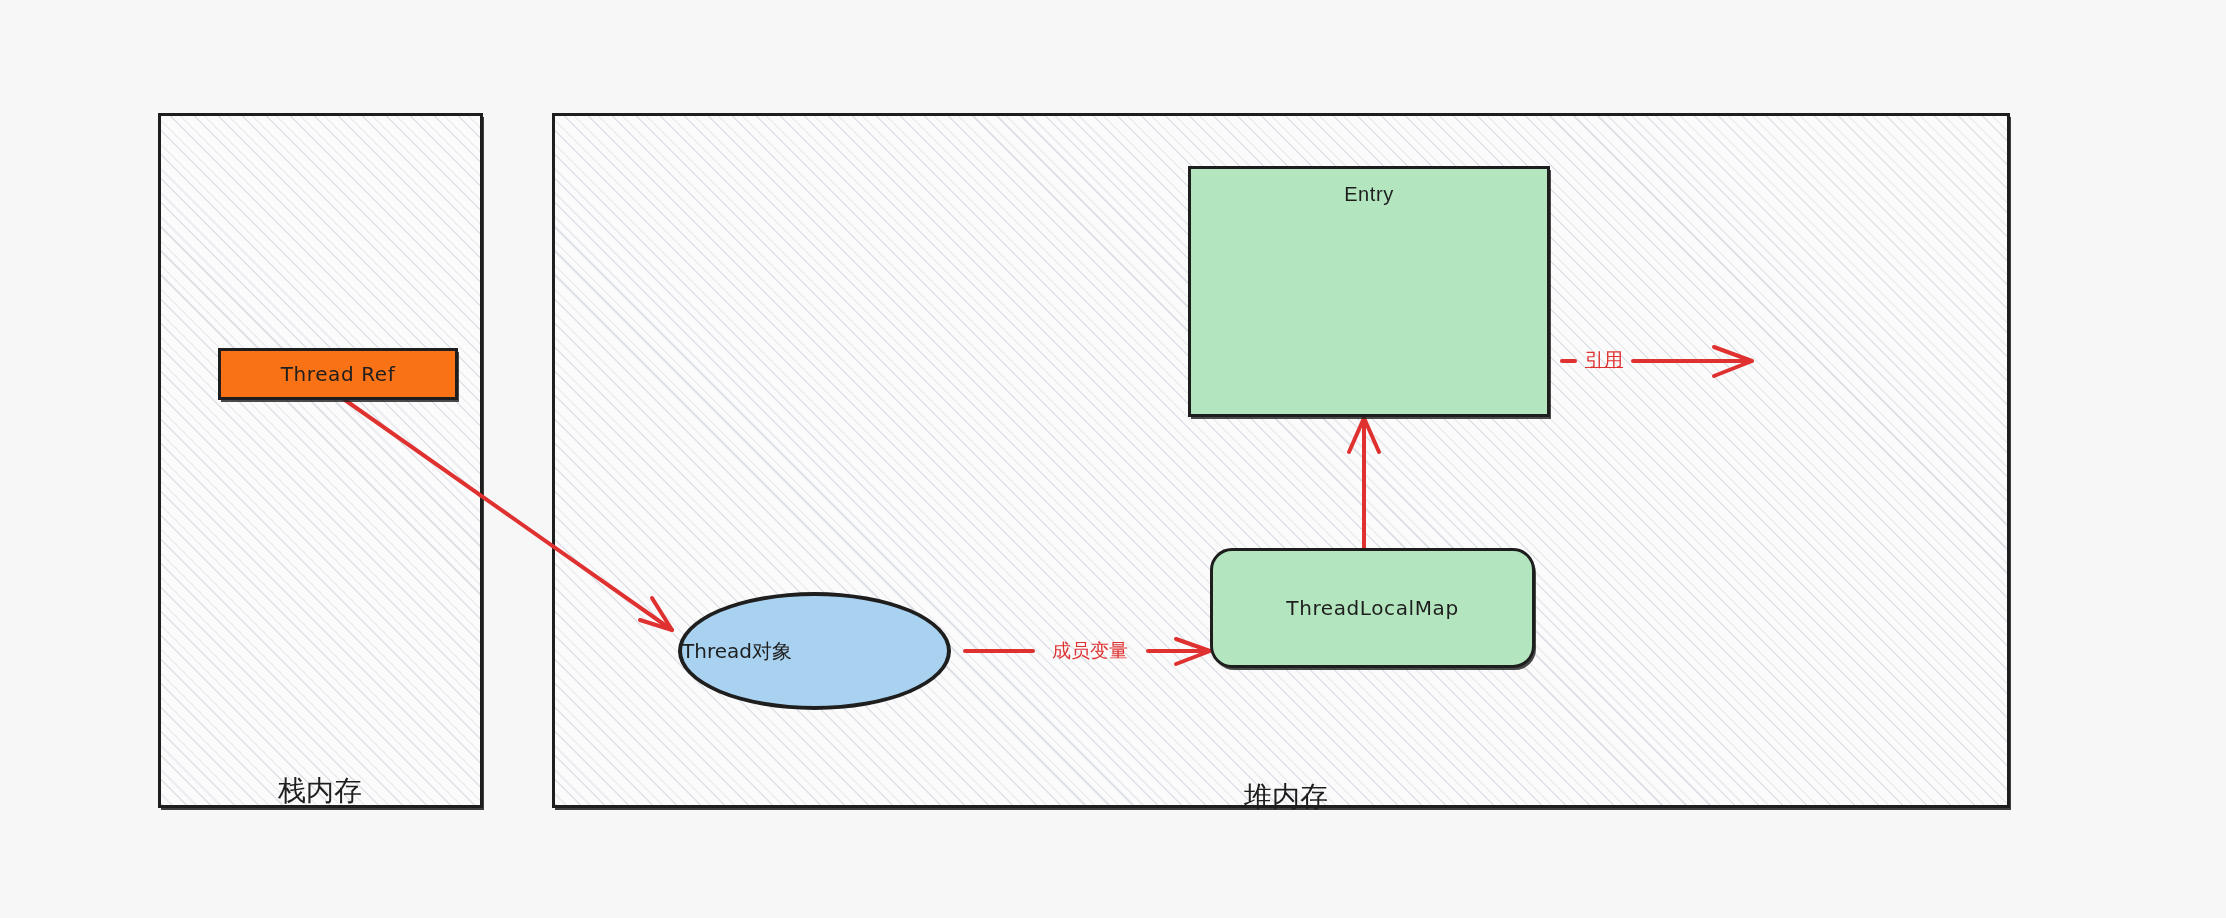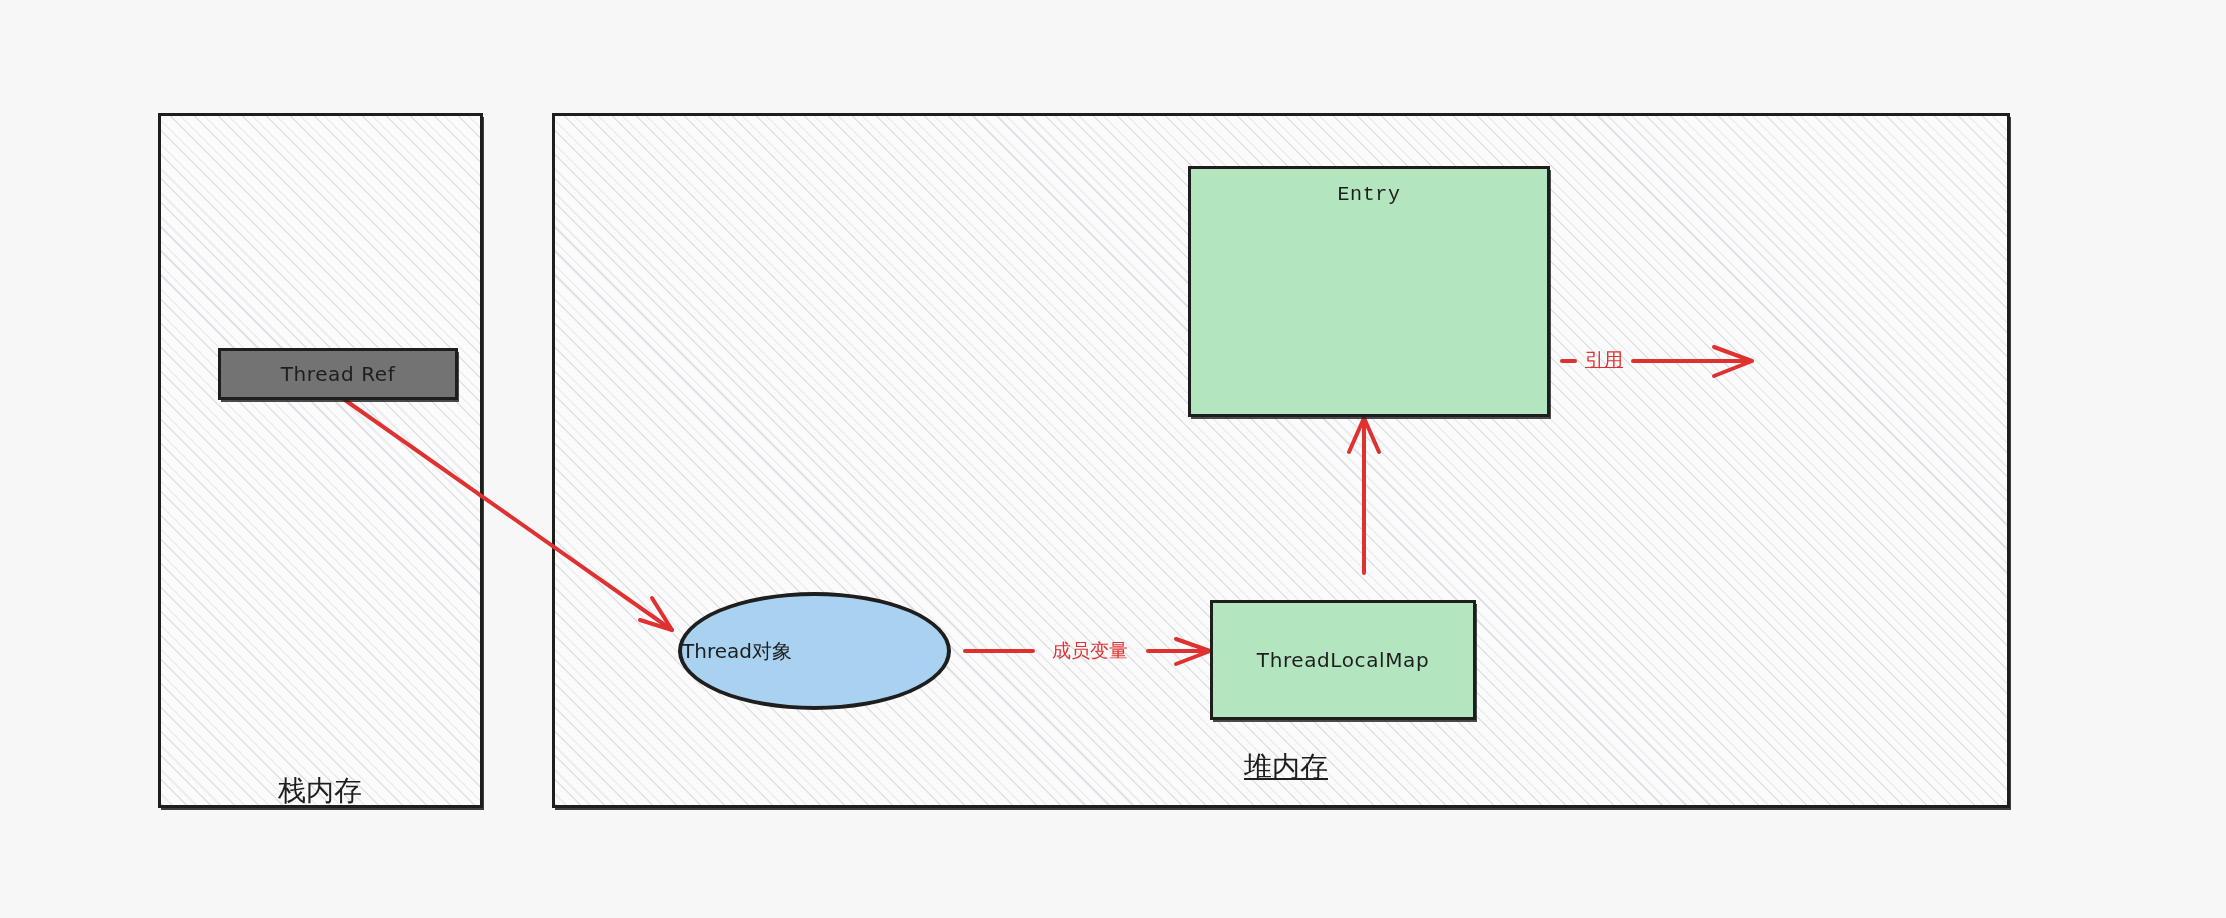--- a/index.html
+++ b/index.html
@@ -51,31 +51,31 @@
     border: 3px solid #1e1e1e;
     display: flex;
     align-items: center;
     justify-content: center;
     font-family: "DejaVu Sans", sans-serif;
     font-size: 20px;
     color: #1e1e1e;
     letter-spacing: 0.6px;
     box-shadow: 2px 3px 0 -1px rgba(30,30,30,0.8);
   }
-  .node-yellow { background: #737373; }
+  .node-yellow { background: #f97316; }
   .node-green  { background: #b3e6bf; }
   .node-pink   { background: #f4c9cc; }
 
   .entry-title {
     position: absolute;
     left: 0;
     right: 0;
     top: 14px;
     text-align: center;
-    font-family: Liberation Mono, monospace;
+    font-family: Liberation Sans, sans-serif;
     font-size: 20px;
     color: #1e1e1e;
     letter-spacing: 0.6px;
   }
   .ellipse {
     position: absolute;
     box-sizing: border-box;
     border: 4px solid #1e1e1e;
     border-radius: 50%;
     background: #a8d2f0;
@@ -104,21 +104,21 @@
 </style>
 </head>
 <body>
 
 <div id="canvas">
 
   <div class="region hatch" style="left:158px; top:113px; width:325px; height:695px;"></div>
   <div class="region-label" style="left:320px; top:772px;">栈内存</div>
 
   <div class="region hatch" style="left:552px; top:113px; width:1458px; height:695px;"></div>
-  <div class="region-label" style="left:1286px; top:748px;text-decoration:underline;">堆内存</div>
+  <div class="region-label" style="left:1286px; top:778px;">堆内存</div>
 
   <svg class="overlay" viewBox="0 0 2226 918">
 
     <g>
       <line x1="345" y1="400" x2="672" y2="630" stroke="#e03131" stroke-width="4" stroke-linecap="round"></line>
       <path d="M 672 630 L 640 620 M 672 630 L 652 598" stroke="#e03131" stroke-width="4" fill="none" stroke-linecap="round"></path>
     </g>
 
     <g>
       <line x1="965" y1="651" x2="1033" y2="651" stroke="#e03131" stroke-width="4" stroke-linecap="round"></line>
@@ -141,21 +141,21 @@
   <div class="node node-yellow" style="left:218px; top:348px; width:240px; height:52px;">
     <span>Thread Ref</span>
   </div>
 
   <div class="ellipse" style="left:678px; top:592px; width:273px; height:118px;">
     <span>Thread对象</span>
   </div>
 
   <div class="edge-label" style="left:1090px; top:651px;font-family:Liberation Serif, serif;">成员变量</div>
 
-  <div class="node node-green" style="left:1210px; top:600px; width:266px; height:120px;">
+  <div class="node node-green" style="left:1210px; top:548px; width:325px; height:120px;border-radius:22px;">
     <span>ThreadLocalMap</span>
   </div>
 
   <div class="node node-green" style="left:1188px; top:166px; width:362px; height:251px; display:block;">
     <div class="entry-title">Entry</div>
 
   </div>
 
   <div class="edge-label" style="left:1604px; top:360px;text-decoration:underline;">引用</div>
 

